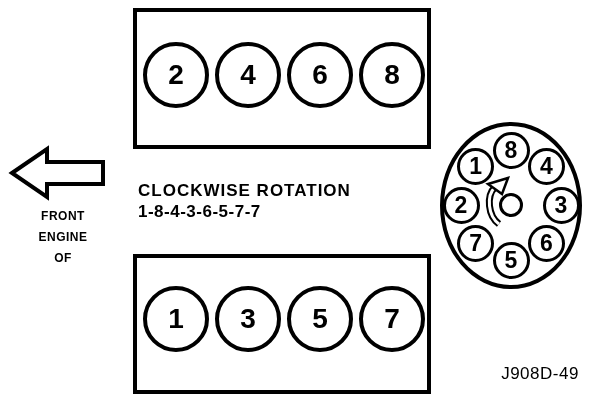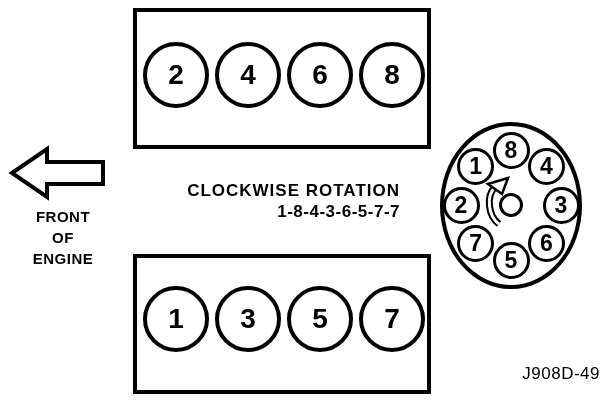--- a/index.html
+++ b/index.html
@@ -16,25 +16,25 @@
   .bank-bottom{top:254px;height:140px;padding-top:28px;}
   .cyl{
     width:66px;height:66px;box-sizing:border-box;border:4px solid #000;border-radius:50%;
     display:flex;align-items:center;justify-content:center;flex:0 0 auto;
     font-weight:bold;font-size:28px;background:#fff;
   }
   
   .front-arrow-svg{position:absolute;left:8px;top:144px;}
   .front-text{
     position:absolute;left:4px;top:206px;width:118px;text-align:center;
-    font-weight:bold;font-size:15px;line-height:21px;letter-spacing:0.5px;
+    font-weight:bold;font-size:12px;line-height:21px;letter-spacing:0.5px;
   }
   
   .rotation{
-    position:absolute;left:138px;top:180px;width:262px;text-align:right;
+    position:absolute;left:138px;top:180px;width:262px;text-align:left;
     font-weight:bold;
   }
   .rotation-line1{font-size:17px;line-height:21px;letter-spacing:1px;}
   .rotation-line2{font-size:17px;line-height:21px;letter-spacing:0.5px;}
   
   .distributor{position:absolute;left:440px;top:122px;width:142px;height:167px;}
   .dist-ellipse{
     position:absolute;left:0;top:0;width:142px;height:167px;box-sizing:border-box;
     border:4px solid #000;border-radius:50%;background:#fff;
   }
@@ -43,43 +43,43 @@
     border-radius:50%;display:flex;align-items:center;justify-content:center;
     font-weight:bold;font-size:23px;background:#fff;
   }
   .dist-center{
     position:absolute;left:59px;top:71px;width:24px;height:24px;box-sizing:border-box;
     border:3px solid #000;border-radius:50%;background:#fff;
   }
   .rot-arrow-svg{position:absolute;left:44px;top:52px;}
   
   .figure-id{
-    position:absolute;left:480px;top:364px;width:120px;text-align:right;
+    position:absolute;left:480px;top:364px;width:120px;text-align:center;
     font-size:17px;letter-spacing:0.5px;
   }
 </style>
 </head>
 <body>
 
 <div id="canvas" style="background: rgb(255, 255, 255); color: rgb(0, 0, 0);">
 
   <div class="bank bank-top" id="bank-top">
       <div class="cyl">2</div>
       <div class="cyl">4</div>
       <div class="cyl">6</div>
       <div class="cyl">8</div>
     </div>
 
   <svg class="front-arrow-svg" width="100" height="60" viewBox="0 0 100 60">
     <polygon points="4,29 39,5 39,18 95,18 95,40 39,40 39,53" fill="#ffffff" stroke="#000000" stroke-width="4" stroke-linejoin="miter"></polygon>
   </svg>
   <div class="front-text">
     <div>FRONT</div>
+    <div>ENGINE</div>
     <div>OF</div>
-    <div>ENGINE</div>
   </div>
 
   <div class="rotation">
     <div class="rotation-line1">CLOCKWISE ROTATION</div>
     <div class="rotation-line2">1-8-4-3-6-5-7-7</div>
   </div>
 
   <div class="bank bank-bottom" id="bank-bottom">
       <div class="cyl">1</div>
       <div class="cyl">3</div>

